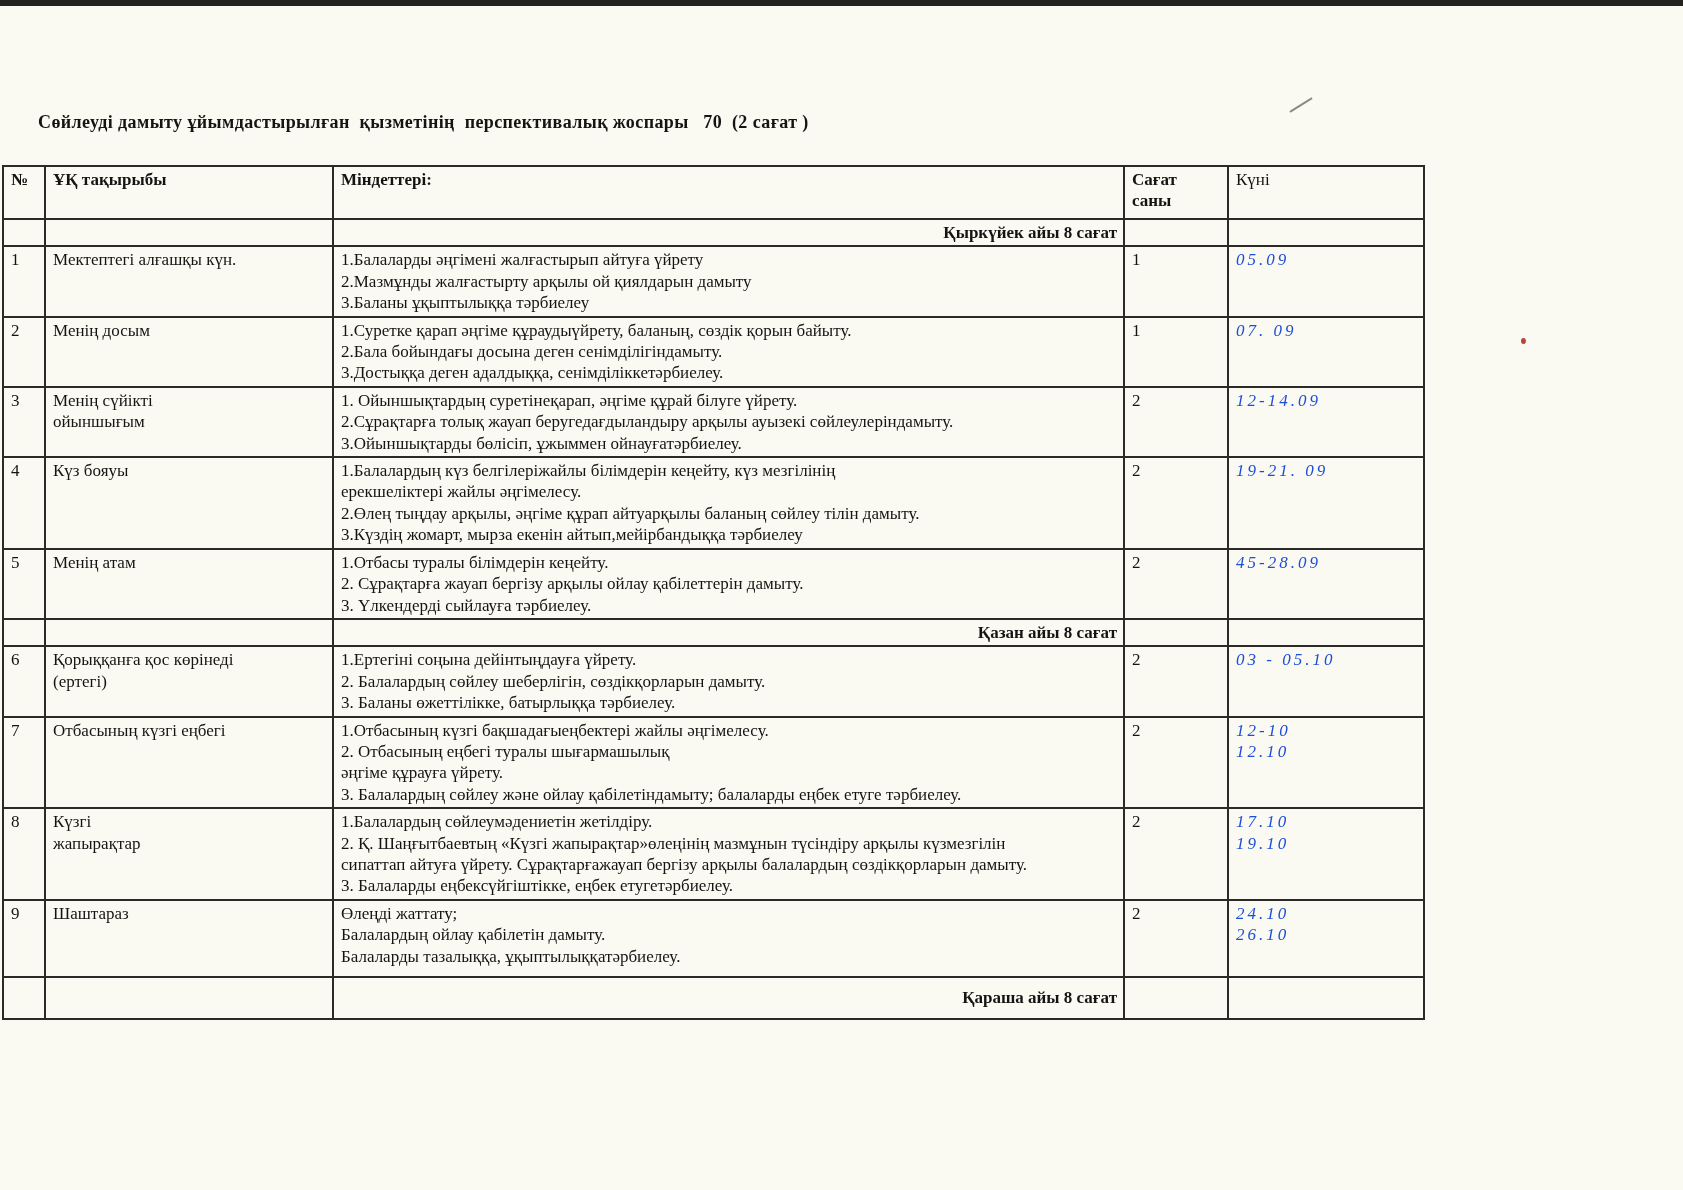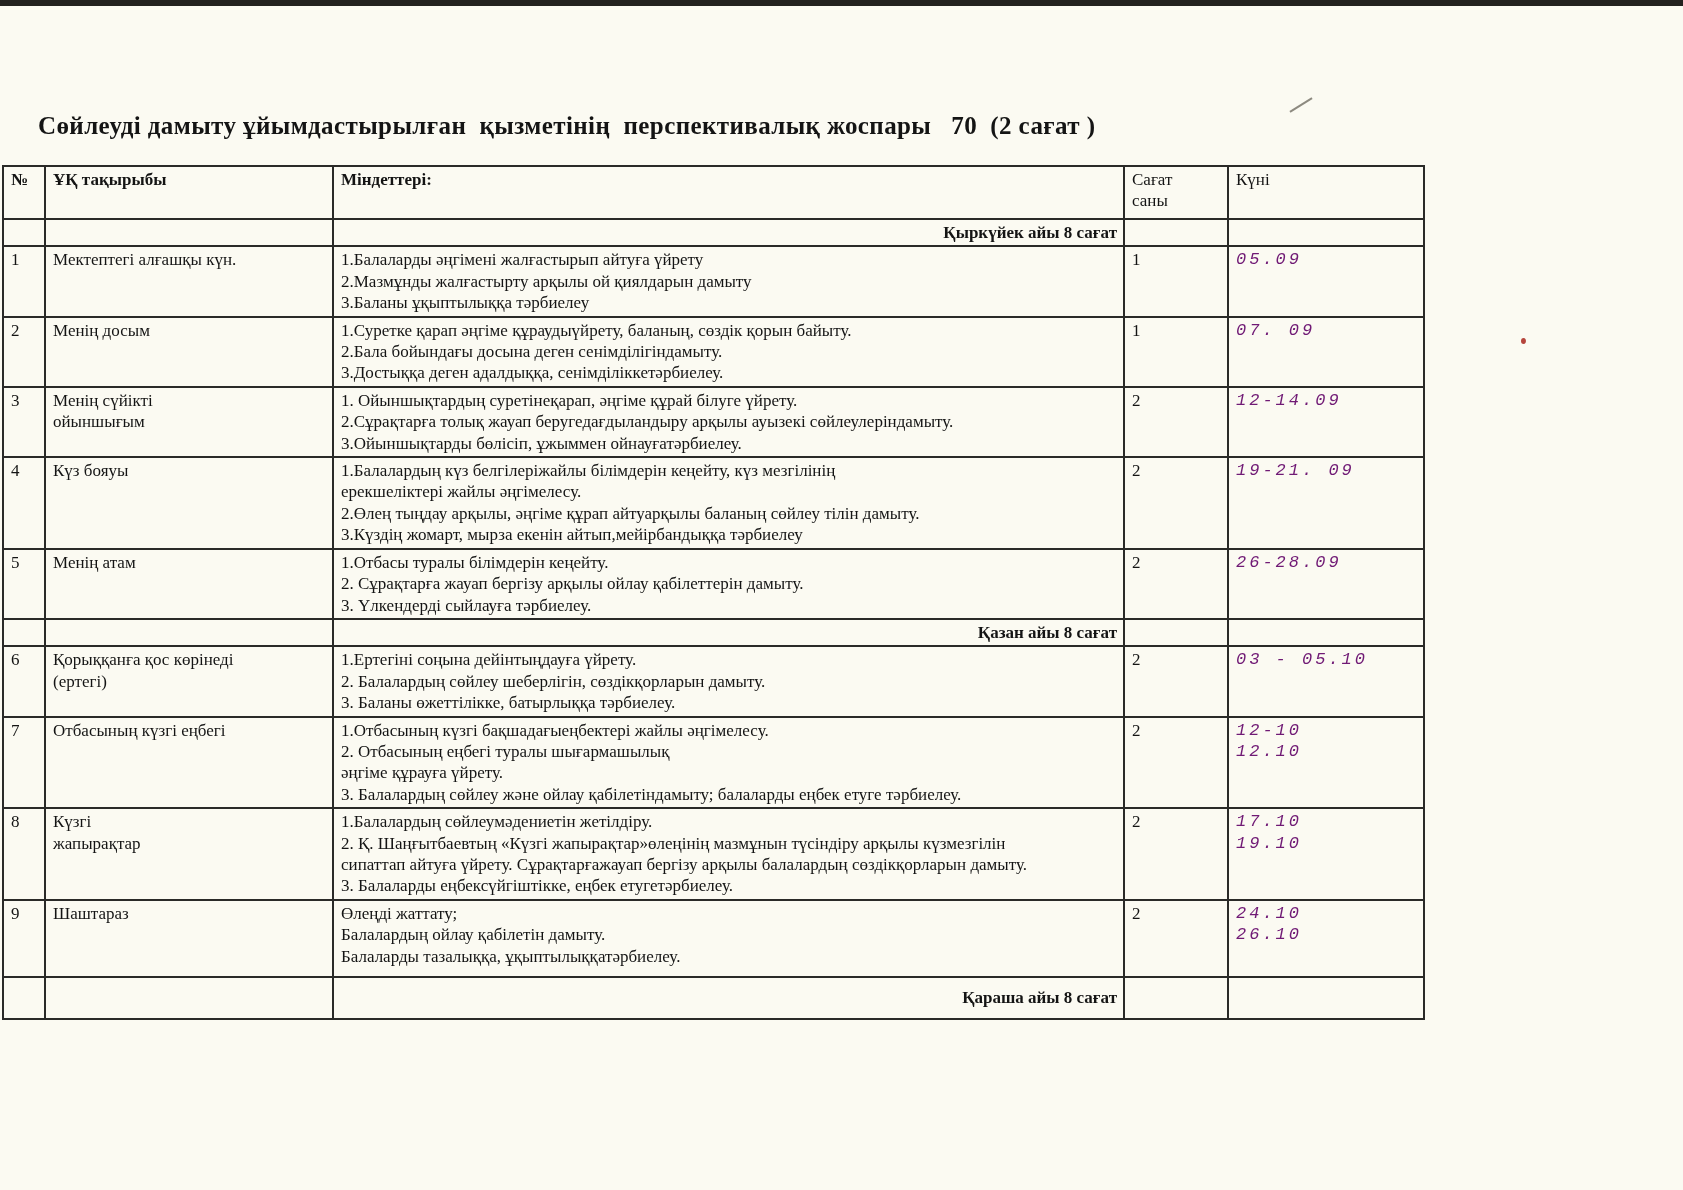--- a/index.html
+++ b/index.html
@@ -7,52 +7,52 @@
     width:1683px;height:1190px;
     background:#fbfaf2;
     font-family:"Liberation Serif", serif;
     color:#141414;
     position:relative;
     overflow:hidden;
   }
   .scan-edge{position:absolute;top:0;left:0;width:1683px;height:6px;background:#23221f;}
   .doc-title{
     position:absolute;left:38px;top:112px;
-    font-size:25px;font-weight:bold;letter-spacing:0.4px;
+    font-size:18px;font-weight:bold;letter-spacing:0.4px;
     white-space:pre;
   }
   table.plan{
     position:absolute;left:2px;top:165px;
     border-collapse:collapse;table-layout:fixed;
     width:1421px;
     background:transparent;
   }
   table.plan td{
     border:2px solid #2a2a28;
     vertical-align:top;
     padding:2px 6px 2px 7px;
     font-size:17px;
     line-height:1.26;
     white-space:pre-line;
     overflow:hidden;
   }
   td.hdr{font-weight:bold;font-size:18px;}
-  td.hdr-hours{font-weight:normal;font-size:17.5px;padding-left:14px;}
+  td.hdr-hours{font-weight:bold;font-size:17.5px;padding-left:14px;}
   td.hdr-date{font-weight:normal;font-size:18px;vertical-align:bottom;padding-bottom:6px;padding-left:10px;border-radius:15px;}
   td.section{font-weight:bold;font-size:18px;padding-top:1px;padding-bottom:1px;line-height:1.1;text-align:right;}
   td.numcell{padding-left:4px;}
   td.topic{padding-left:12px;}
   td.topic-indent{padding-left:26px;margin-top:47px;}
   td.topic-pad-top{padding-top:22px;}
   td.valign-bottom{vertical-align:bottom;padding-bottom:8px;}
   td.hours{padding-left:9px;}
   td.hand{
-    font-family:Liberation Mono, monospace;
+    font-family:Liberation Serif, serif;
     font-style:italic;
-    color:#701a75;
+    color:#1d4ed8;
     font-size:29px;
     letter-spacing:3px;
     line-height:1.32;
     padding:6px 0 0 26px;
     white-space:pre-line;
   }
   .artifact-slash{
     position:absolute;left:1288px;top:104px;width:26px;height:2px;
     background:#8d8a80;transform:rotate(-32deg);
   }
@@ -138,21 +138,21 @@
       <td class="hand">19-21. 09</td>
     </tr>
 
     <tr style="height:66px">
       <td class="numcell">5</td>
       <td class="topic">Менің атам</td>
       <td>1.Отбасы туралы білімдерін кеңейту.
 2. Сұрақтарға жауап бергізу арқылы ойлау қабілеттерін дамыту.
 3. Үлкендерді сыйлауға тәрбиелеу.</td>
       <td class="hours">2</td>
-      <td class="hand">26-28.09</td>
+      <td class="hand">45-28.09</td>
     </tr>
 
     <tr style="height:22px">
       <td></td>
       <td></td>
       <td class="section">Қазан айы 8  сағат</td>
       <td></td>
       <td></td>
     </tr>
 

